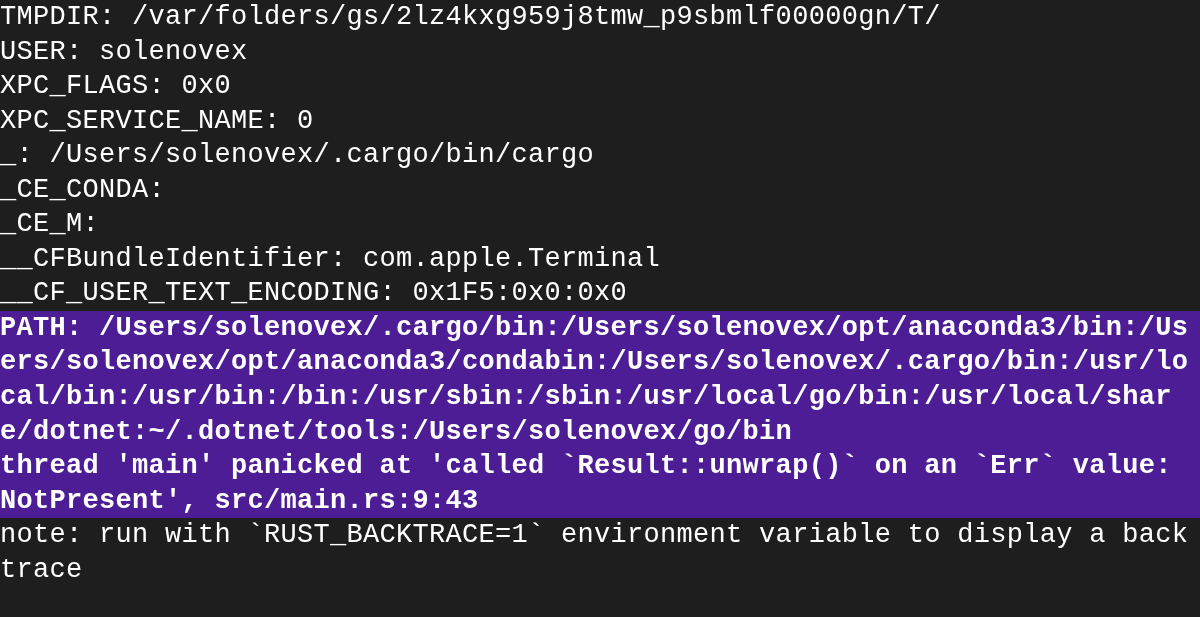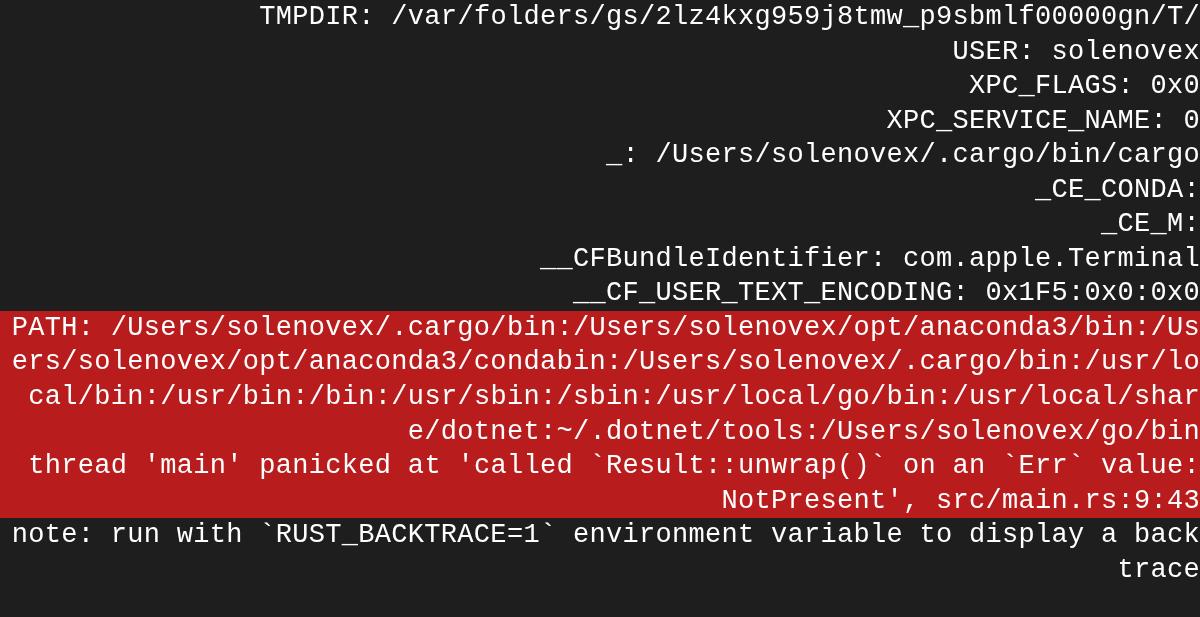--- a/index.html
+++ b/index.html
@@ -15,26 +15,26 @@
       line-height: 1.28;
       padding: 0;
       width: 1200px;
       height: 617px;
       overflow: hidden;
       letter-spacing: 0.3px;
     }
     .terminal {
       white-space: pre-wrap;
       word-break: break-all;
-      text-align: right;
     }
     .line {
       display: block;
     }
     .highlighted {
-      background-color: #b91c1c;
+      background-color: #4c1d95;
       display: block;
+      font-weight: bold;
     }
   </style>
 </head>
 <body>
 
 <div class="terminal"><span class="line">TMPDIR: /var/folders/gs/2lz4kxg959j8tmw_p9sbmlf00000gn/T/</span><span class="line">USER: solenovex</span><span class="line">XPC_FLAGS: 0x0</span><span class="line">XPC_SERVICE_NAME: 0</span><span class="line">_: /Users/solenovex/.cargo/bin/cargo</span><span class="line">_CE_CONDA:</span><span class="line">_CE_M:</span><span class="line">__CFBundleIdentifier: com.apple.Terminal</span><span class="line">__CF_USER_TEXT_ENCODING: 0x1F5:0x0:0x0</span><span class="highlighted">PATH: /Users/solenovex/.cargo/bin:/Users/solenovex/opt/anaconda3/bin:/Users/solenovex/opt/anaconda3/condabin:/Users/solenovex/.cargo/bin:/usr/local/bin:/usr/bin:/bin:/usr/sbin:/sbin:/usr/local/go/bin:/usr/local/share/dotnet:~/.dotnet/tools:/Users/solenovex/go/bin</span><span class="highlighted">thread 'main' panicked at 'called `Result::unwrap()` on an `Err` value: NotPresent', src/main.rs:9:43</span><span class="line">note: run with `RUST_BACKTRACE=1` environment variable to display a backtrace</span></div>
 
 </body></html>

